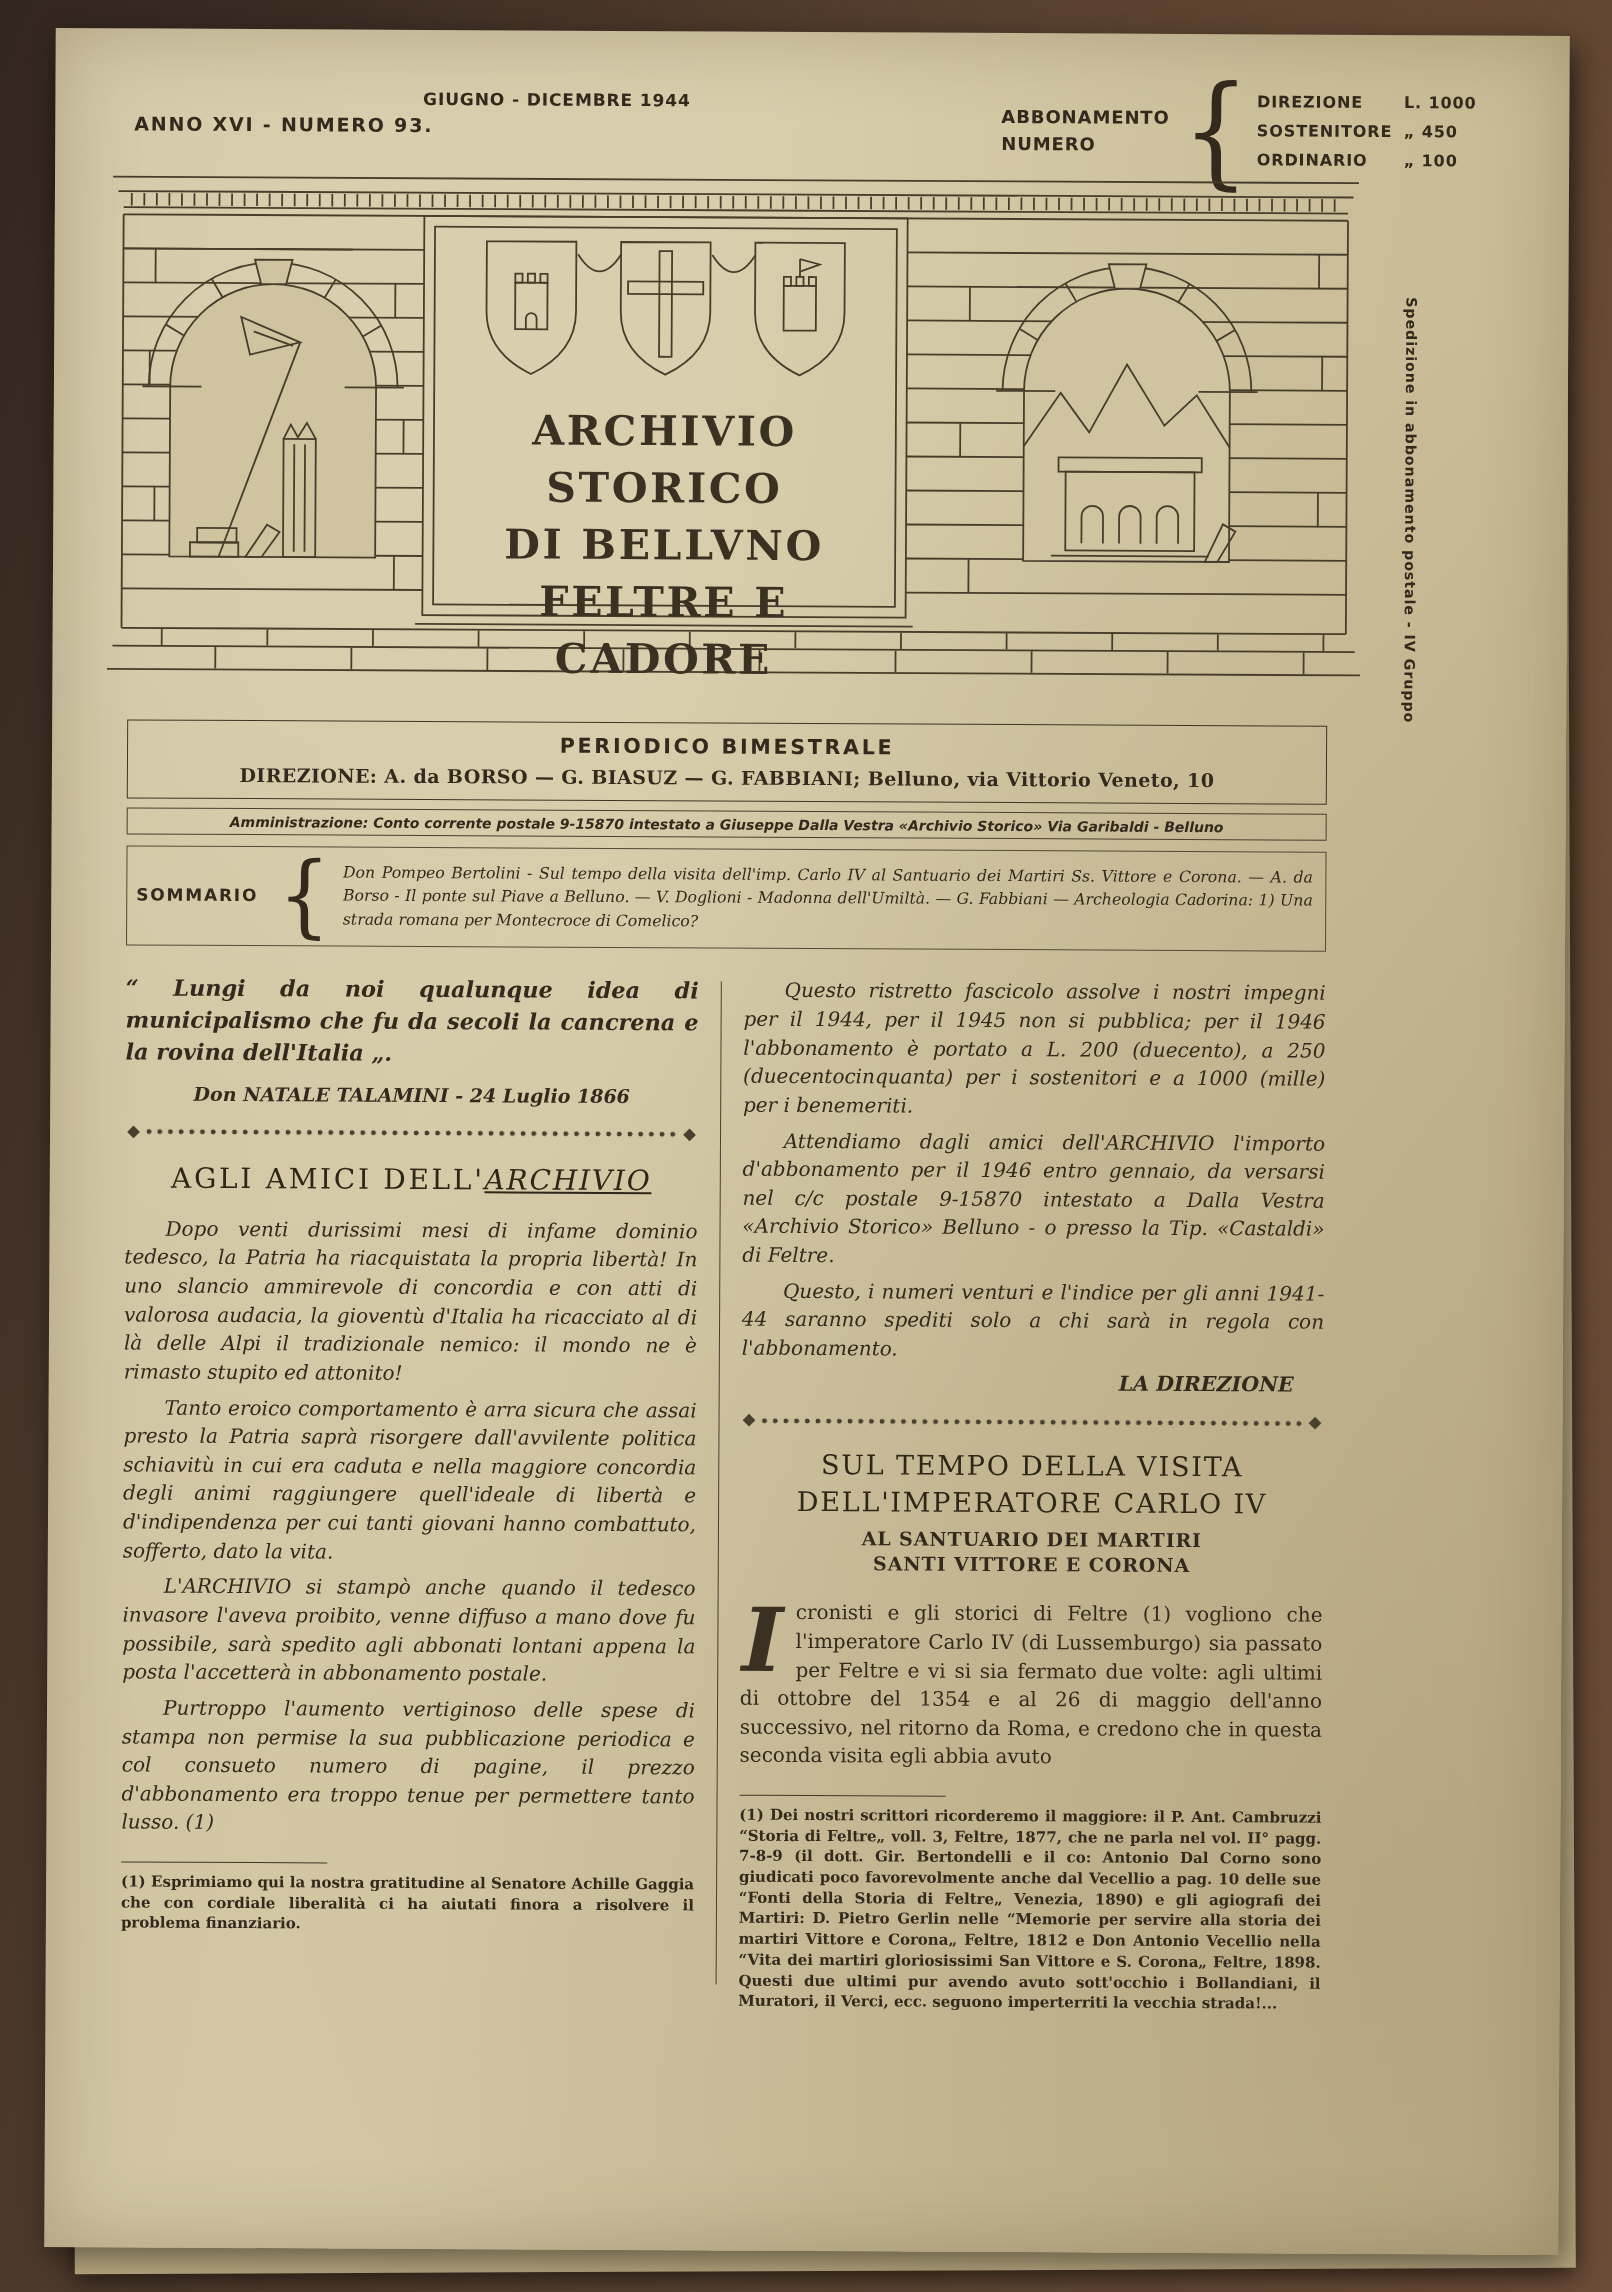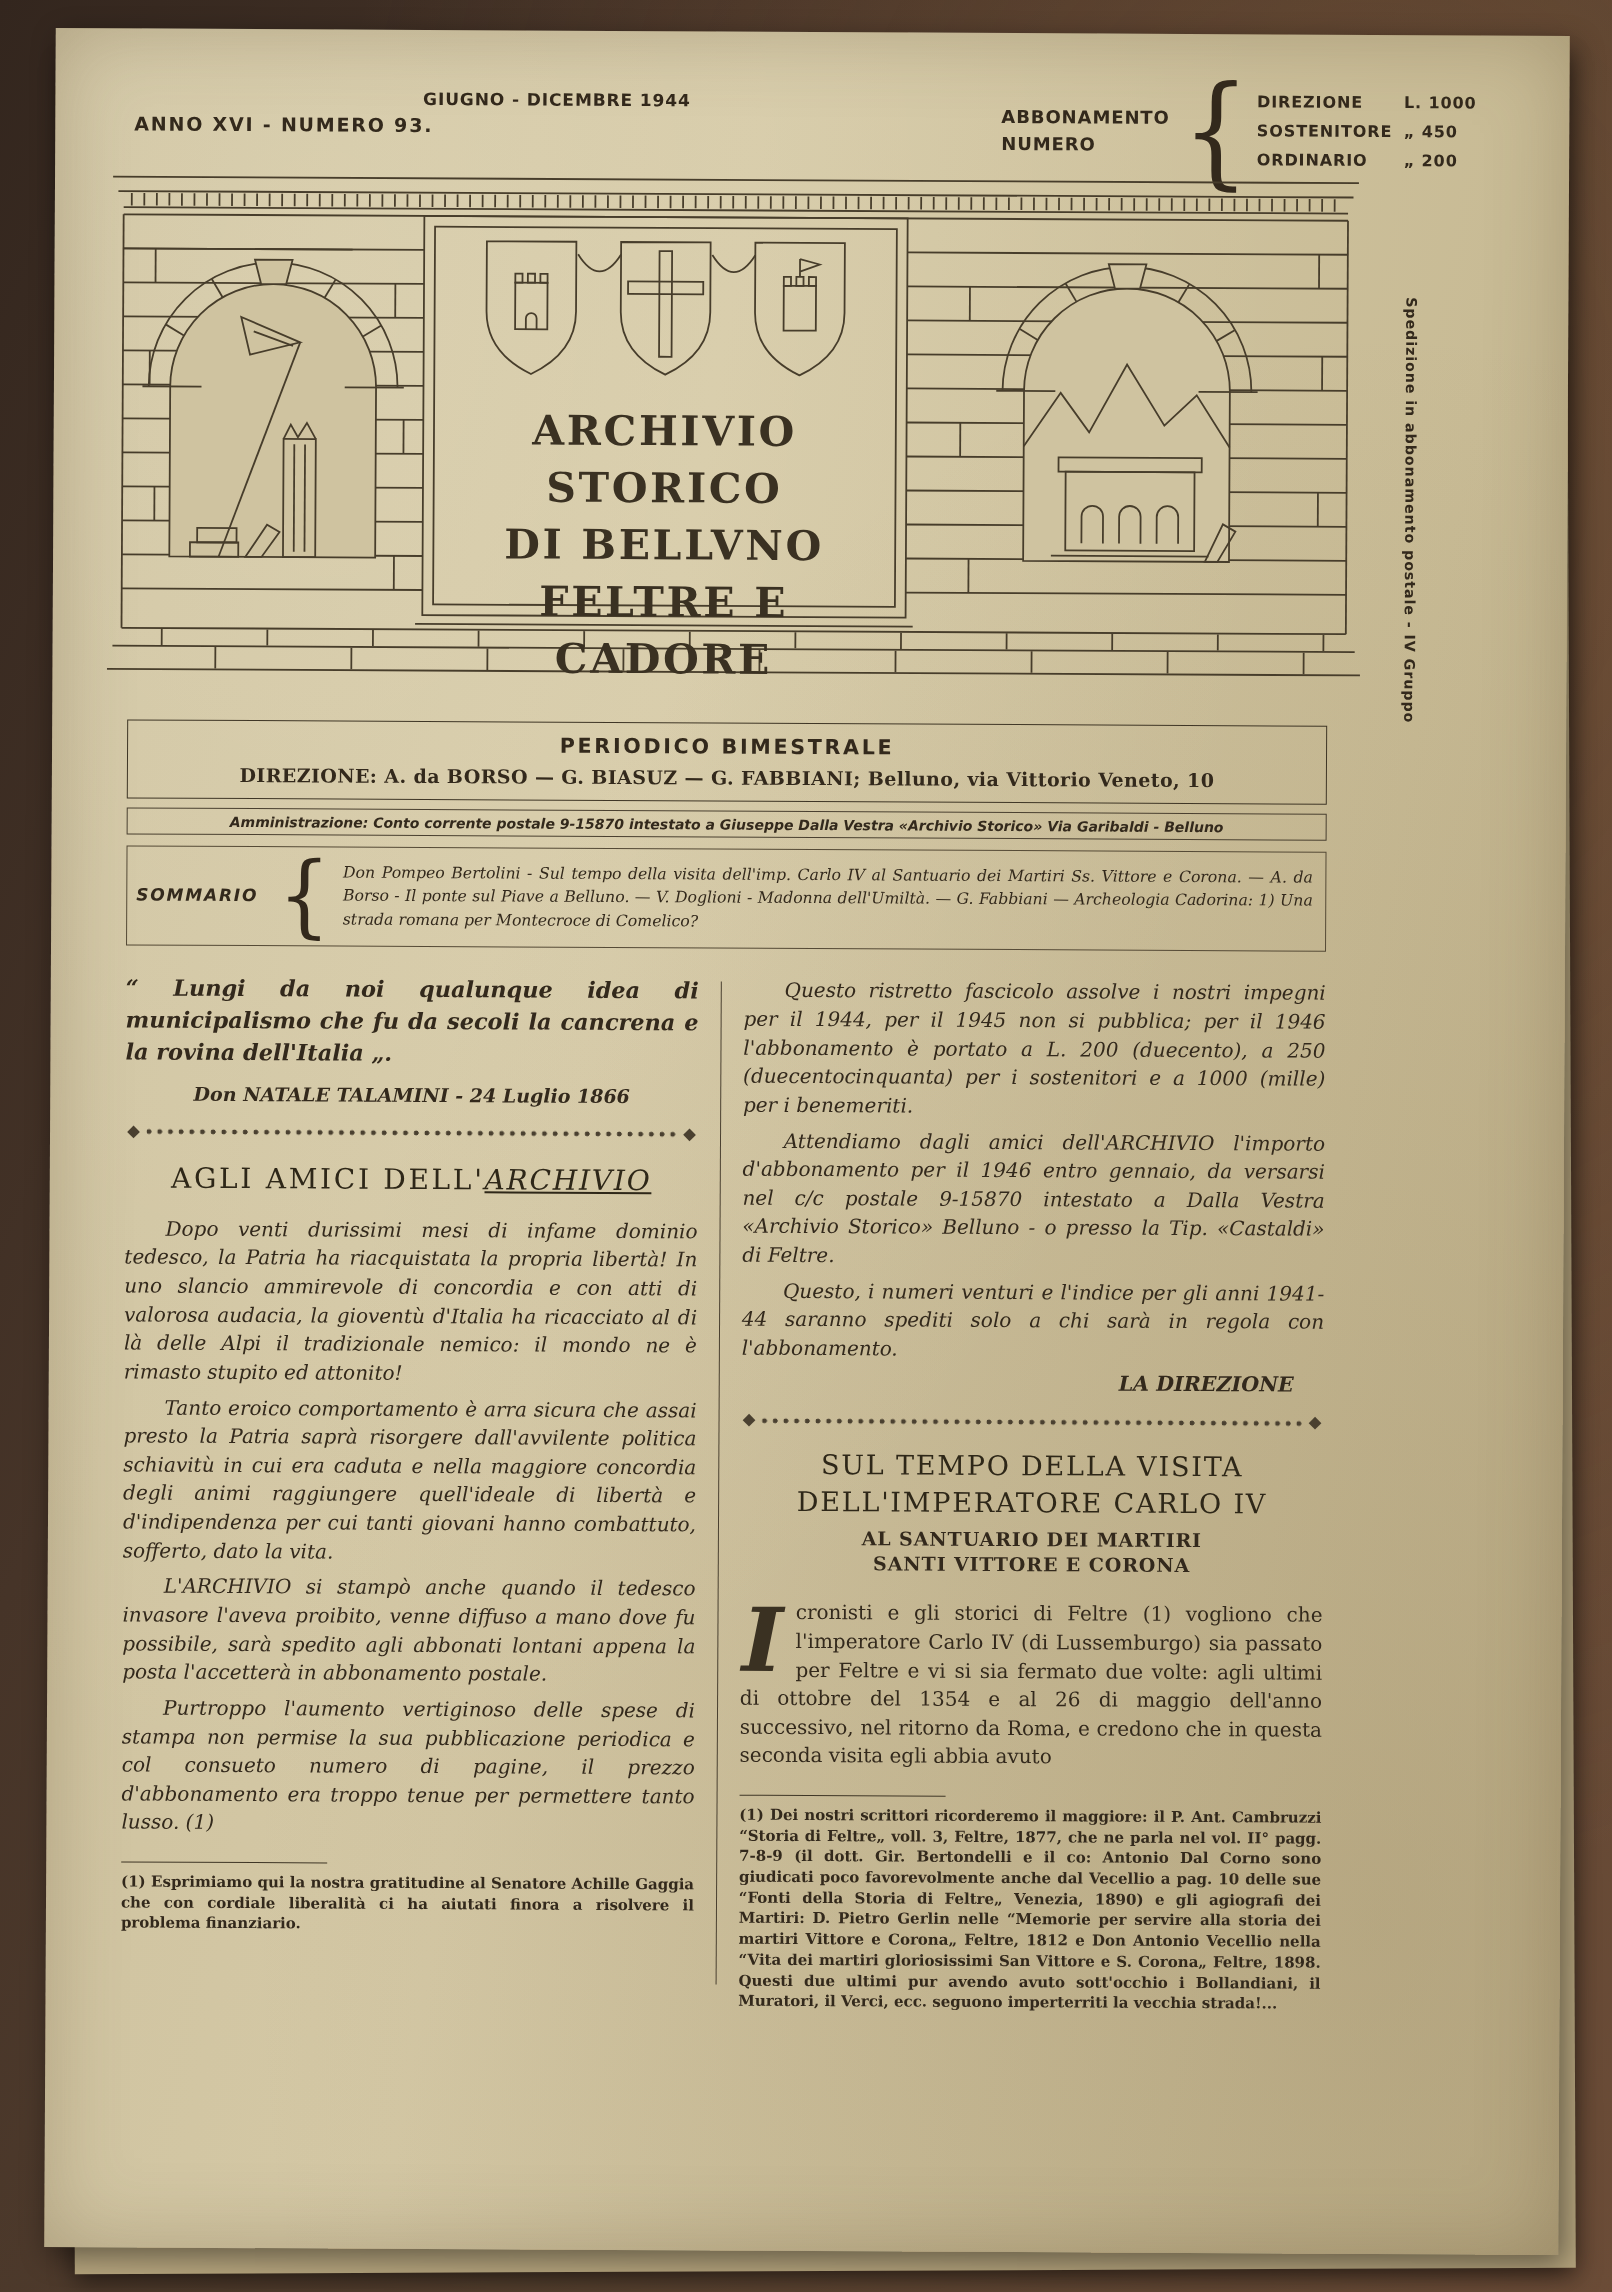--- a/index.html
+++ b/index.html
@@ -54,21 +54,21 @@
 
   
   .below{position:absolute;left:75px;top:691px;width:1200px;}
   .periodico-box{border:1.8px solid #3f3626;text-align:center;padding:10.7px 16px 12.5px;}
   .periodico{font-family:"DejaVu Sans",sans-serif;font-weight:bold;font-size:20.6px;letter-spacing:2.7px;}
   .direzione{font-size:19px;font-weight:bold;letter-spacing:0.4px;margin-top:8px;}
   .ammin-box{border:1.3px solid #4a4030;margin-top:9px;padding:4.5px 12.5px;text-align:center;
     font-family:"DejaVu Sans",sans-serif;font-weight:bold;font-style:italic;font-size:14px;}
   .sommario{border:0.9px solid #554a36;margin-top:10.7px;padding:5.4px 12.5px 7.2px 9px;display:flex;align-items:center;}
   .sommario-label{font-family:"DejaVu Sans",sans-serif;font-weight:bold;font-size:17px;
-    letter-spacing:1.8px;width:142px;flex:none;font-style:italic;}
+    letter-spacing:1.8px;width:142px;flex:none;}
   .sommario-brace{font-size:82px;font-weight:200;line-height:86px;margin-right:12.5px;
     transform:scaleY(1.1);flex:none;}
   .sommario-text{flex:1;font-style:italic;font-size:15.7px;line-height:1.5;text-align:justify;}
 
   
   .columns{display:flex;margin-top:27px;}
   .col-left{width:573px;flex:none;}
   .col-divider{width:1.8px;background:#4a4030;margin:5.4px 21.5px 27px;flex:none;}
   .col-right{flex:1;}
 
@@ -128,21 +128,21 @@
         <div class="abb-row">
           <span class="abb-name">DIREZIONE</span>
           <span class="abb-val">L. 1000</span>
         </div>
         <div class="abb-row">
           <span class="abb-name">SOSTENITORE</span>
           <span class="abb-val">„  450</span>
         </div>
         <div class="abb-row">
           <span class="abb-name">ORDINARIO</span>
-          <span class="abb-val">„  200</span>
+          <span class="abb-val">„  100</span>
         </div>
       </div>
     </div>
 
     <div class="spedizione">Spedizione in abbonamento postale - IV Gruppo</div>
 
     <div class="masthead">
       <svg width="1254" height="537" viewBox="0 0 1400 600">
 
         <g>

